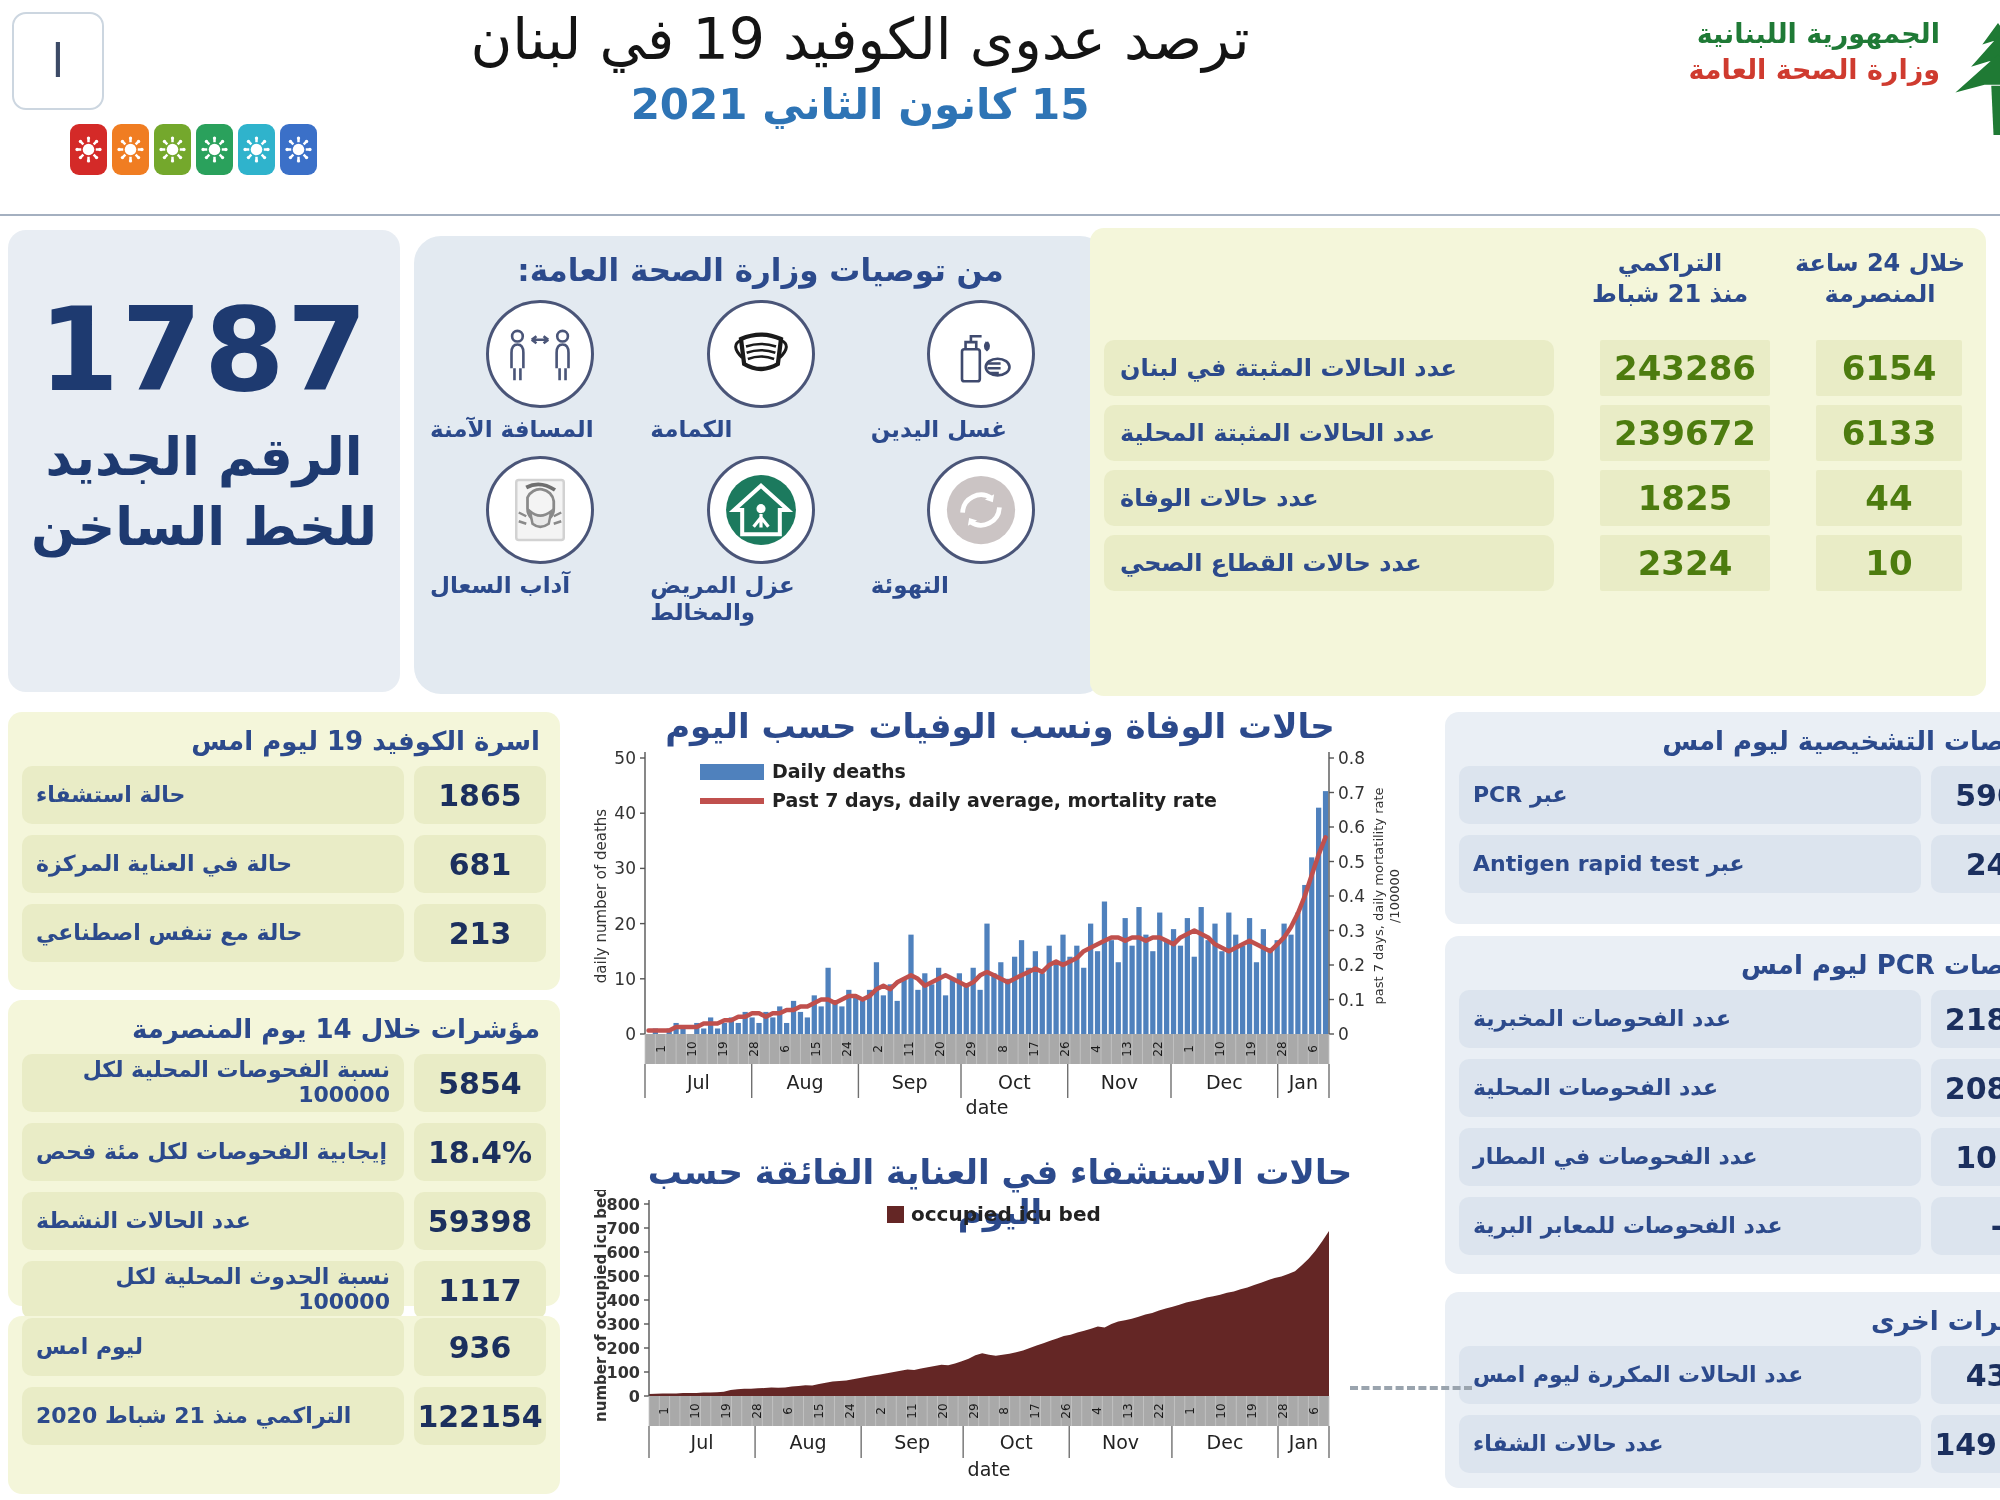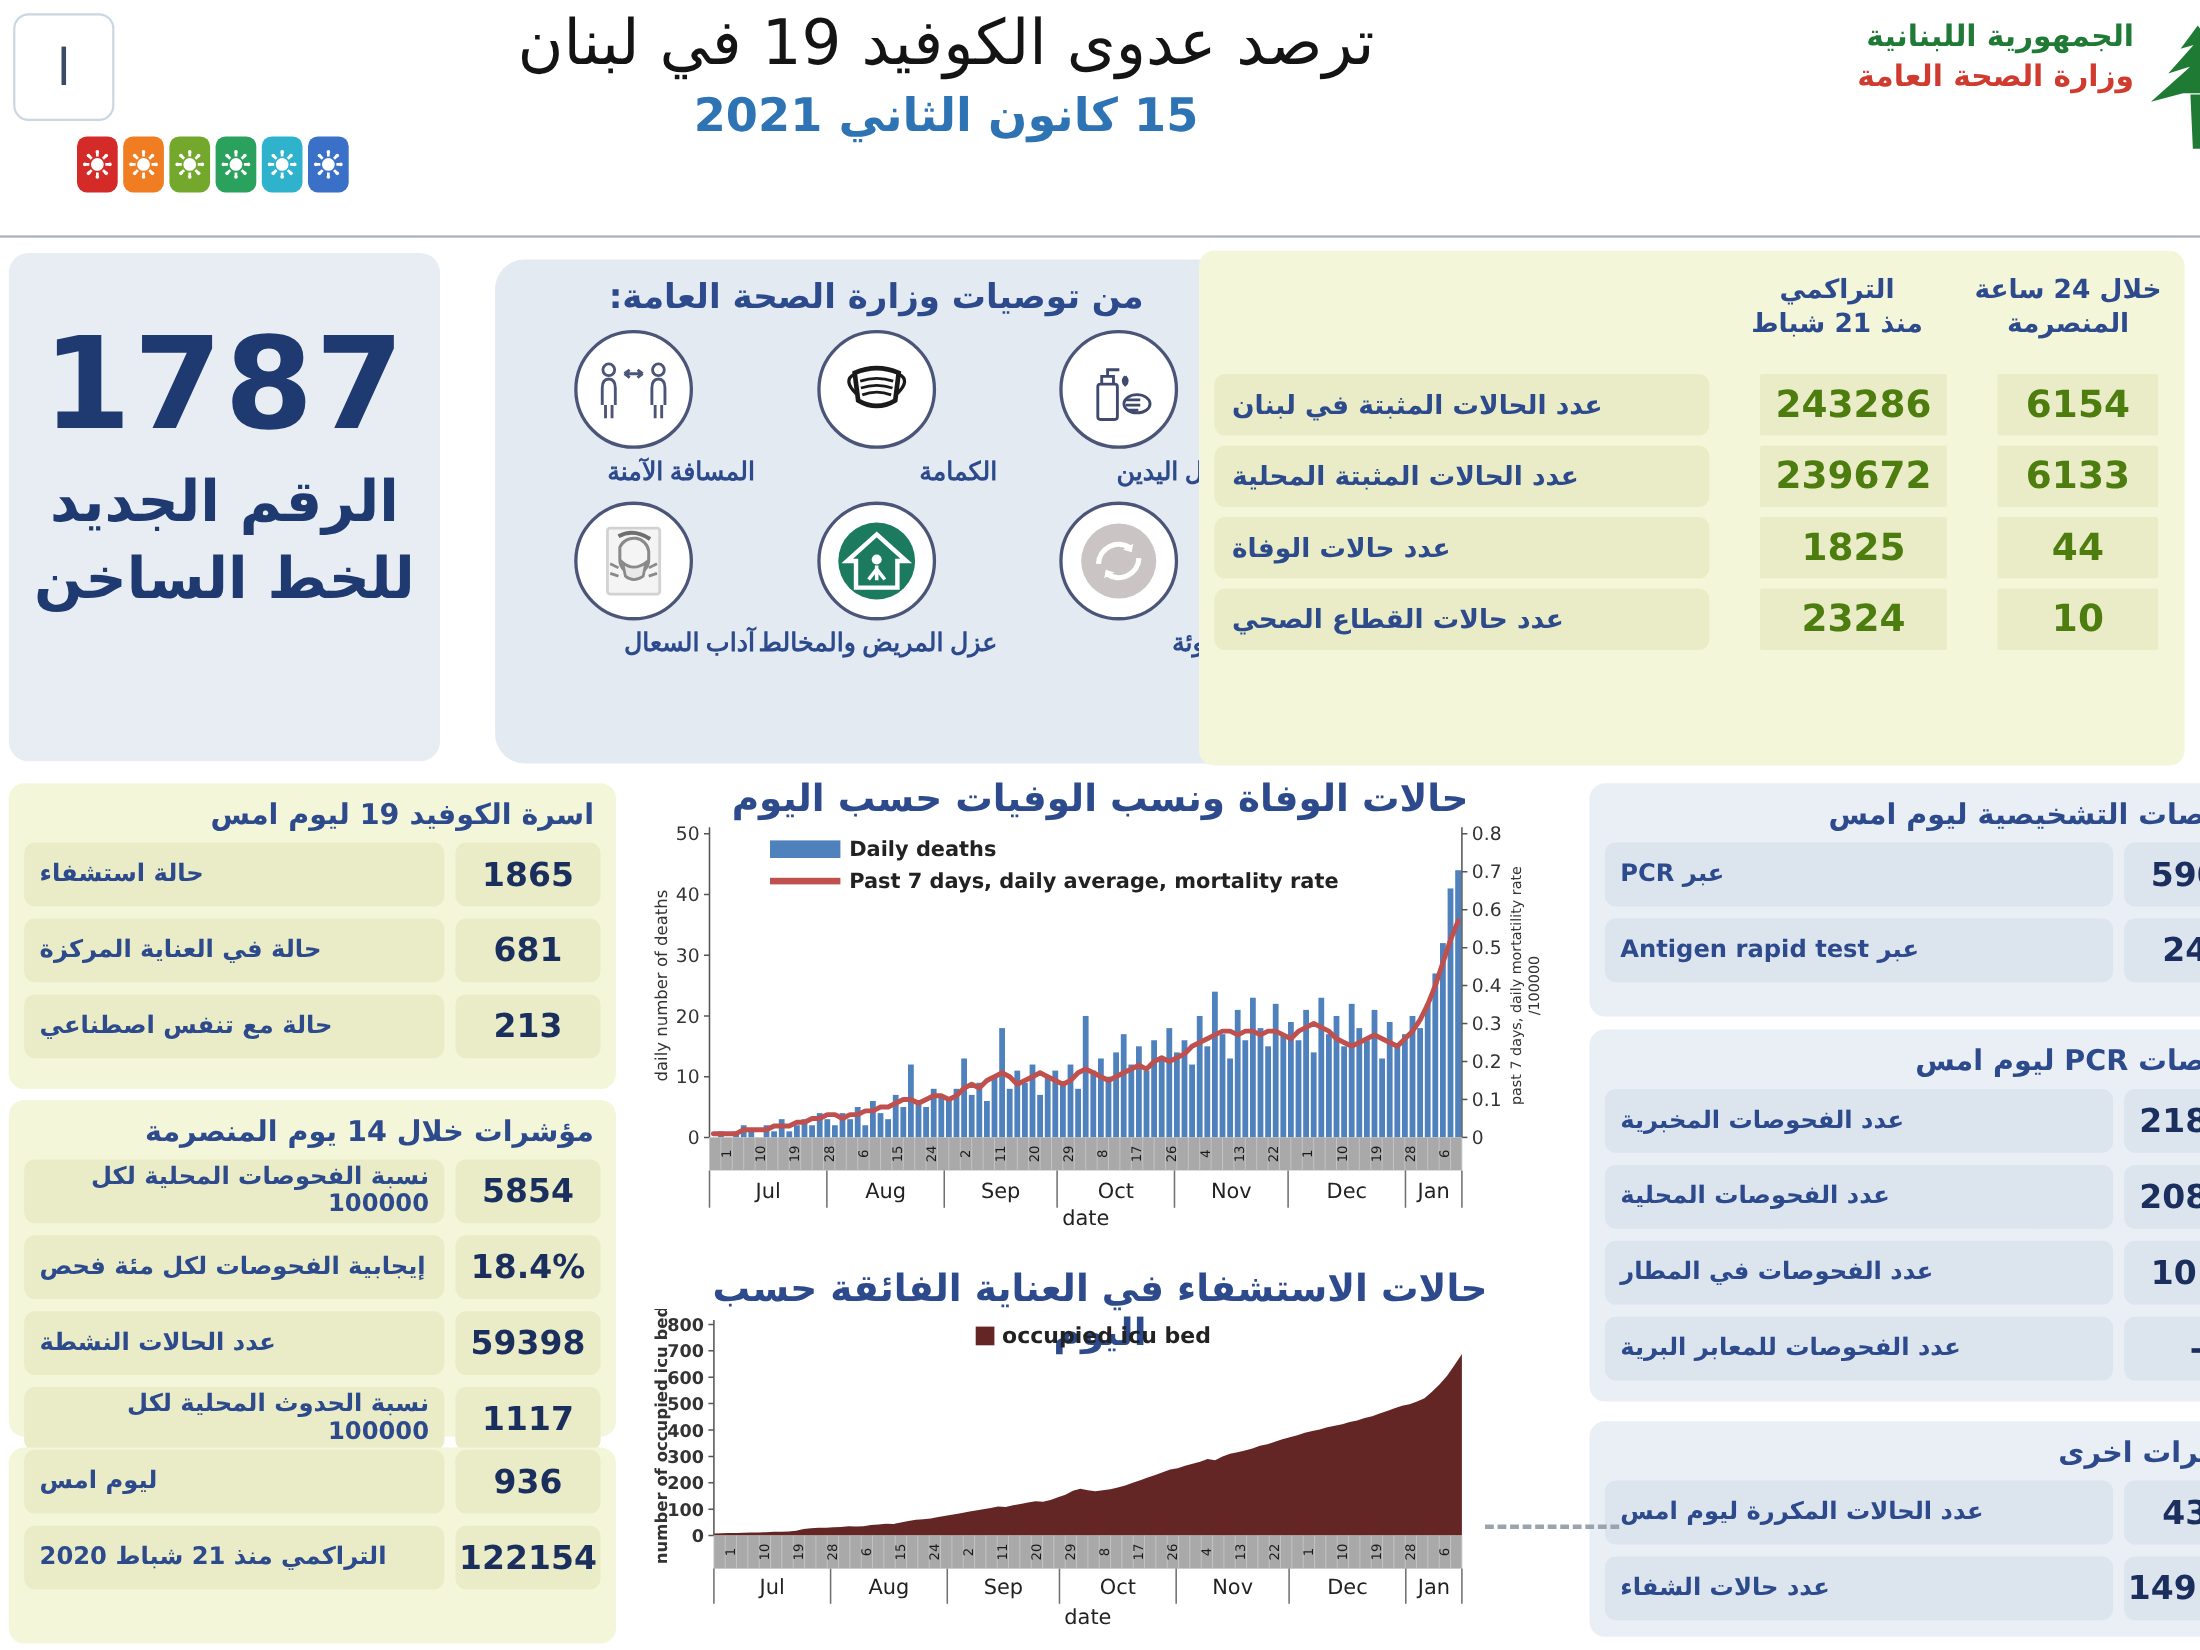--- a/index.html
+++ b/index.html
@@ -18,24 +18,24 @@
   .logo-text{text-align:right;direction:rtl;line-height:1.35;}
   .logo-l1{color:#1f7a36;font-size:27px;font-weight:700;}
   .logo-l2{color:#cf3b2f;font-size:27px;font-weight:700;}
   .hr-line{left:0;top:214px;width:2000px;border-top:2px solid #a4b0c0;}
   
   .hotline-card{left:8px;top:230px;width:392px;height:462px;background:#e8edf3;border-radius:18px;
     text-align:center;color:#1e3a70;direction:rtl;}
   .big-number{font-size:116px;font-weight:700;margin-top:52px;letter-spacing:2px;}
   .hot-sub{font-size:52px;font-weight:600;margin-top:10px;}
   
-  .reco{left:414px;top:236px;width:693px;height:458px;background:#e3eaf1;border-radius:27px;margin-left:36px;}
+  .reco{left:414px;top:236px;width:693px;height:458px;background:#e3eaf1;border-radius:27px;}
   .reco-title{text-align:center;font-size:31px;font-weight:700;color:#2c4a8c;margin-top:16px;direction:rtl;}
   .reco-grid{margin-top:12px;padding:0 16px;display:grid;grid-template-columns:repeat(3,1fr);row-gap:14px;direction:rtl;}
-  .reco-item{text-align:right;font-family:Liberation Serif, serif;}
+  .reco-item{text-align:left;}
   .reco-circle{margin:0 auto;width:102px;height:102px;border:3px solid #4a5578;border-radius:50%;background:#fff;
     display:flex;align-items:center;justify-content:center;}
   .reco-label{margin-top:8px;font-size:23px;font-weight:700;color:#2c4a8c;direction:rtl;line-height:1.15;}
   
   .stats{left:1090px;top:228px;width:896px;height:468px;background:#f4f6da;border-radius:14px;}
   .hdr{position:absolute;text-align:center;color:#2c4a8c;font-weight:700;font-size:24px;line-height:1.3;direction:rtl;}
   .hdr-cum{left:478px;top:20px;width:204px;}
   .hdr-24{left:700px;top:20px;width:180px;}
   .stats-rows{position:absolute;left:14px;top:112px;width:868px;}
   .srow{display:grid;grid-template-columns:450px 202px 178px;column-gap:14px;height:56px;margin-bottom:9px;}

